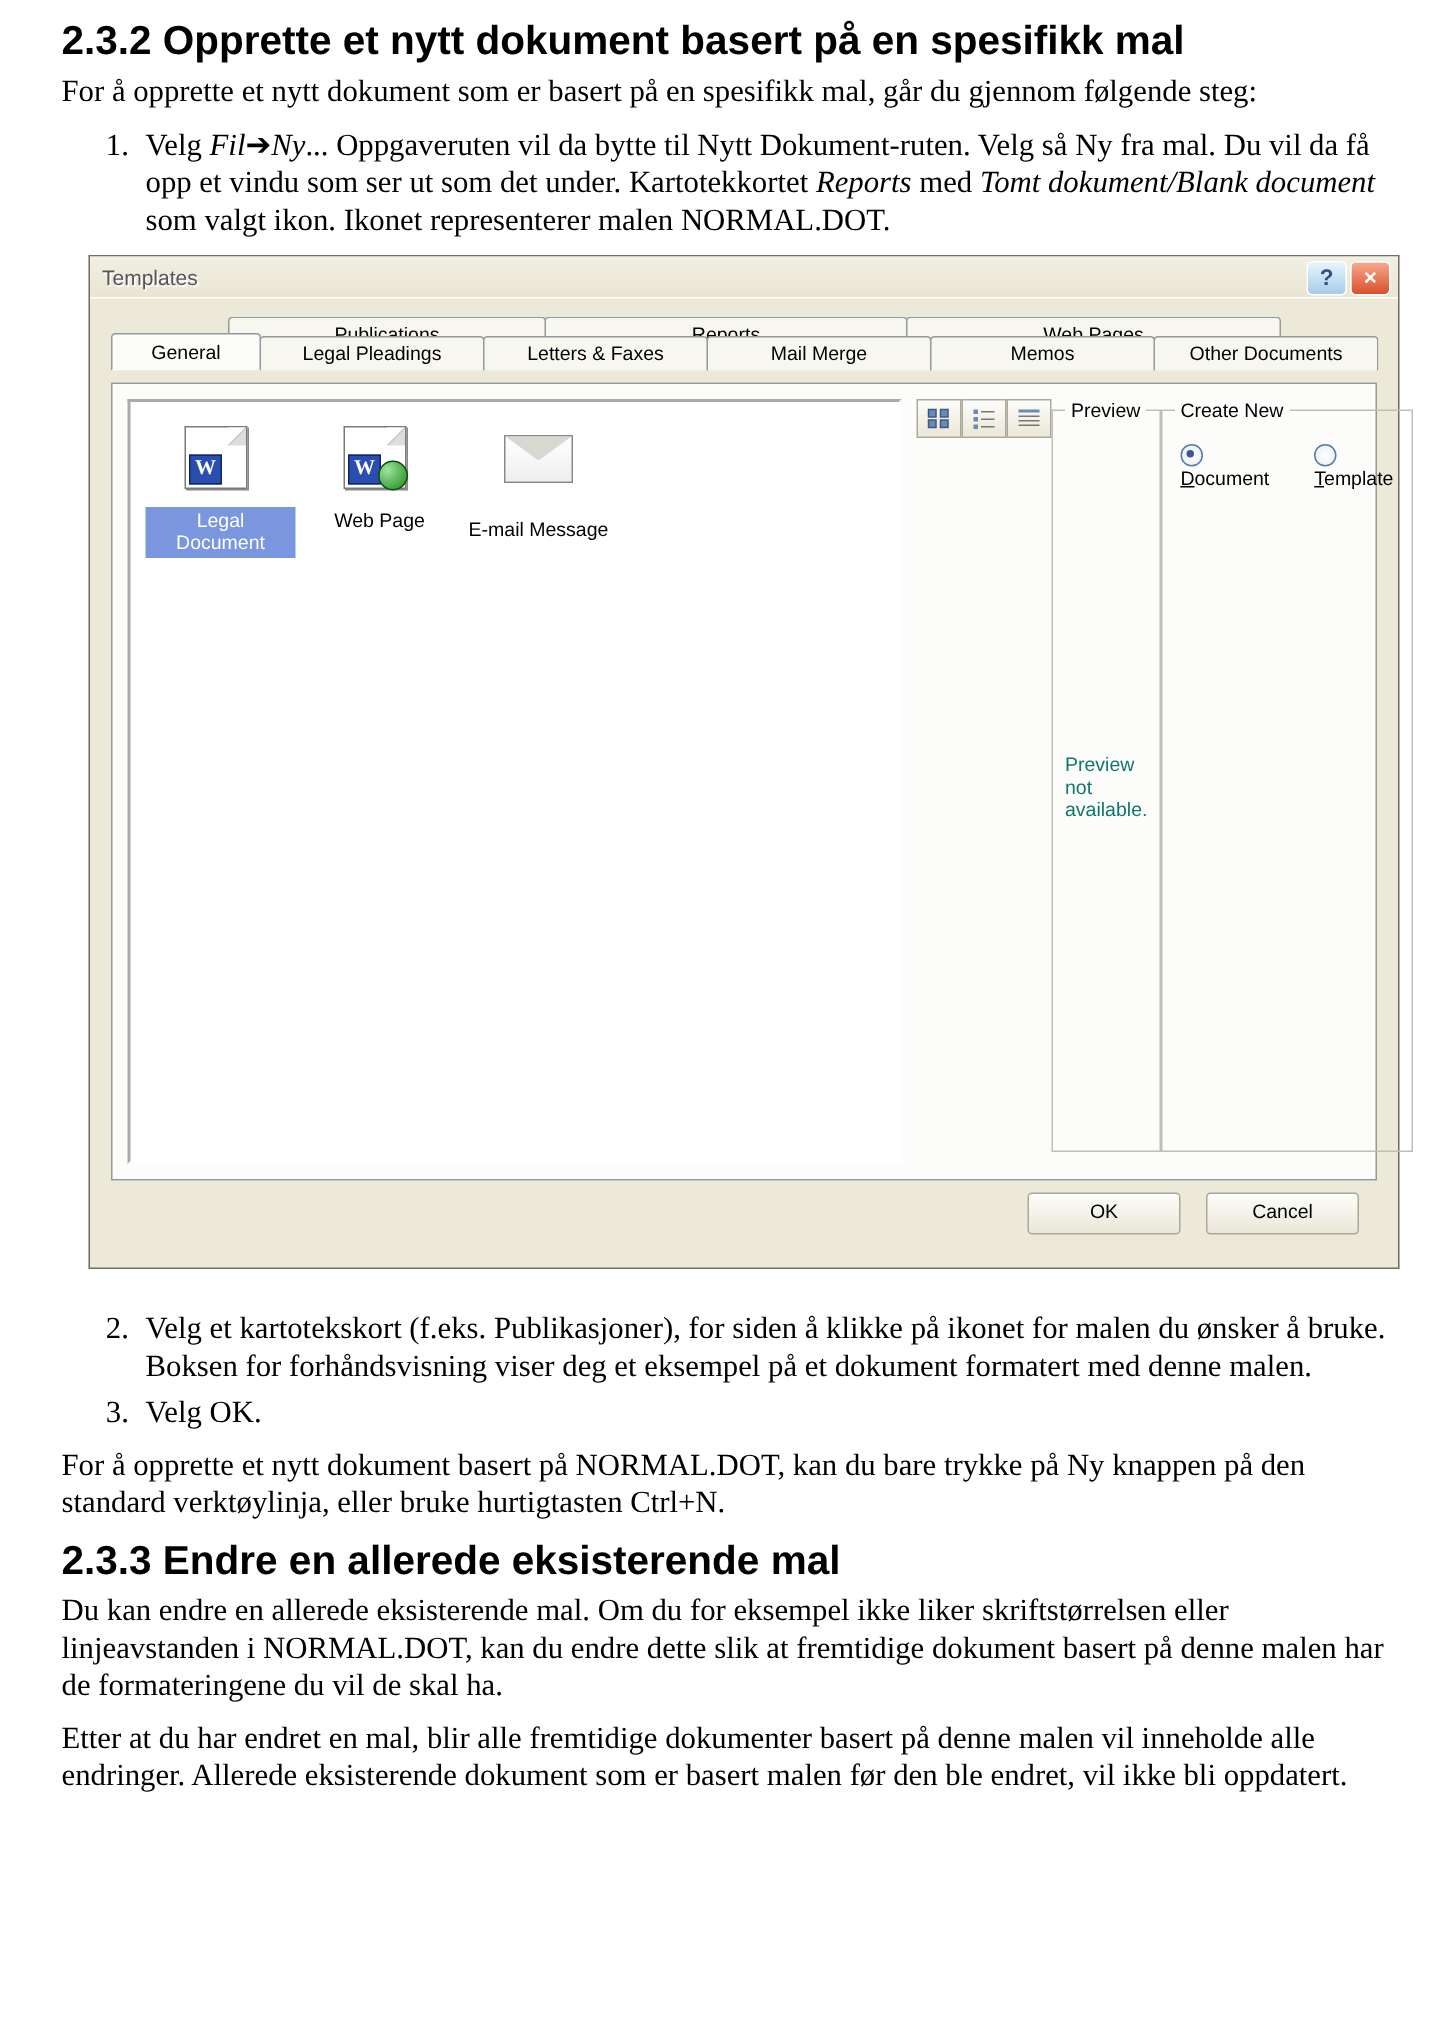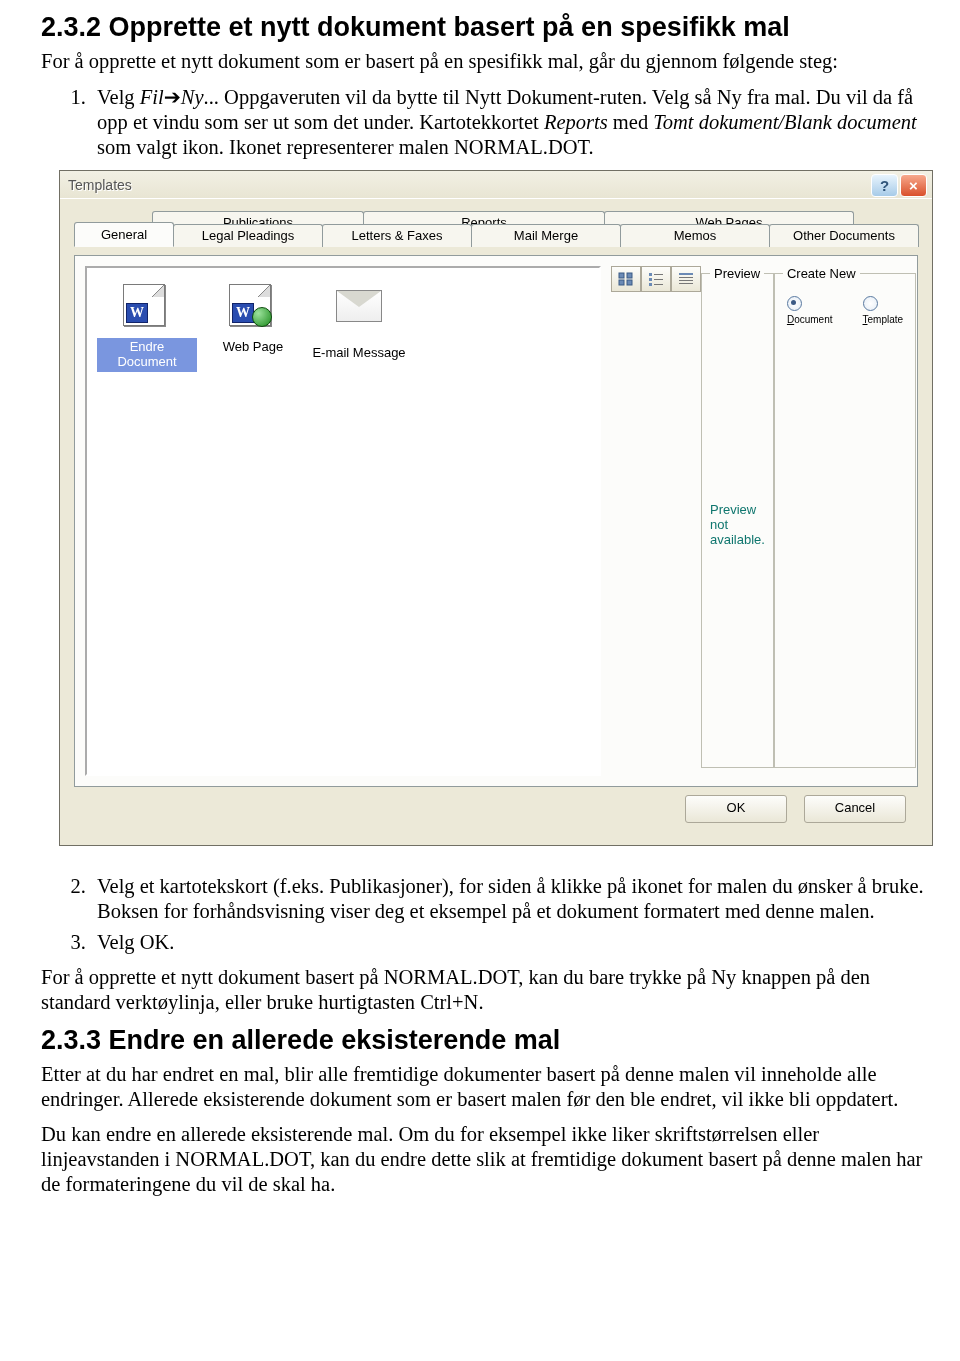--- a/index.html
+++ b/index.html
@@ -51,21 +51,21 @@
   .vbtn { width:28px; height:24px; border:1px solid #aca899; background:linear-gradient(#fdfdfb,#eae7d7); display:flex; align-items:center; justify-content:center; }
   .vbtn svg { display:block; }
 
   fieldset { border:1px solid #bfbfb3; margin:0 0 8px 0; padding:8px; }
   legend { font-size:13px; padding:0 4px; }
   .preview-fs { flex:1; display:flex; }
   .preview-inner { flex:1; font-size:13px; color:#0f766e; display:flex; align-items:center; justify-content:center; }
   .cn-row { display:flex; gap:30px; padding:6px 4px 2px 4px; }
   .radio { width:13px; height:13px; border:1px solid #5a7aa0; border-radius:50%; background:radial-gradient(#fff,#e4ecf5); display:inline-block; vertical-align:middle; margin-right:6px; position:relative; }
   .radio.checked:after { content:""; position:absolute; top:3px; left:3px; width:5px; height:5px; background:#3b5a85; border-radius:50%; }
-  .rlabel { font-size:10px; }
+  .rlabel { font-size:13px; }
   .ul { text-decoration:underline; }
 
   .dlg-buttons { display:flex; justify-content:flex-end; gap:17px; padding:8px 14px 12px 0; }
   .btn { width:100px; height:26px; background:linear-gradient(#fdfdfb,#eae7d7); border:1px solid #aca899; border-radius:3px; font-size:13px; text-align:center; line-height:24px; }
 </style>
 </head>
 <body>
 
 <div class="page">
   <h2>2.3.2 Opprette et nytt dokument basert på en spesifikk mal</h2>
@@ -104,21 +104,21 @@
       </div>
       <div class="tab-content">
         <div class="icon-area">
           <div class="tpl-item">
             <div class="tpl-icon">
               <div class="wicon">
                   <div class="corner"></div>
                   <div class="wbadge">W</div>
                 </div>
             </div>
-            <div class="tpl-label selected">Endre Document</div>
+            <div class="tpl-label selected">Legal Document</div>
           </div>
           <div class="tpl-item">
             <div class="tpl-icon">
               <div class="wicon">
                   <div class="corner"></div>
                   <div class="wbadge">W</div>
                   <div class="globe"></div>
                 </div>
             </div>
             <div class="tpl-label">Web Page</div>
@@ -179,15 +179,15 @@
     </div>
   </div>
 
   <ol start="2">
     <li>Velg et kartotekskort (f.eks. Publikasjoner), for siden å klikke på ikonet for malen du ønsker å bruke. Boksen for forhåndsvisning viser deg et eksempel på et dokument formatert med denne malen.</li>
     <li>Velg OK.</li>
   </ol>
   <p>For å opprette et nytt dokument basert på NORMAL.DOT, kan du bare trykke på Ny knappen på den standard verktøylinja, eller bruke hurtigtasten Ctrl+N.</p>
 
   <h2>2.3.3 Endre en allerede eksisterende mal</h2>
+  <p>Du kan endre en allerede eksisterende mal. Om du for eksempel ikke liker skriftstørrelsen eller linjeavstanden i NORMAL.DOT, kan du endre dette slik at fremtidige dokument basert på denne malen har de formateringene du vil de skal ha.</p>
   <p>Etter at du har endret en mal, blir alle fremtidige dokumenter basert på denne malen vil inneholde alle endringer. Allerede eksisterende dokument som er basert malen før den ble endret, vil ikke bli oppdatert.</p>
-  <p>Du kan endre en allerede eksisterende mal. Om du for eksempel ikke liker skriftstørrelsen eller linjeavstanden i NORMAL.DOT, kan du endre dette slik at fremtidige dokument basert på denne malen har de formateringene du vil de skal ha.</p>
 </div>
 
 </body></html>

